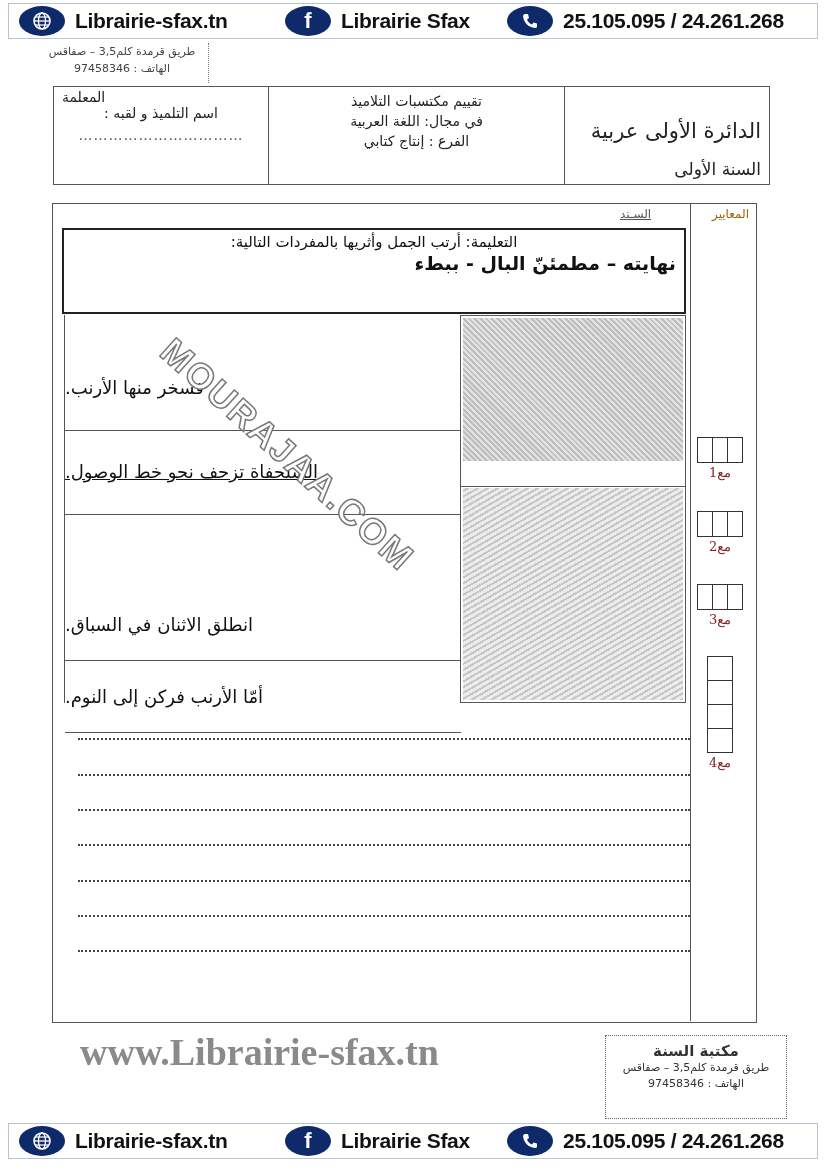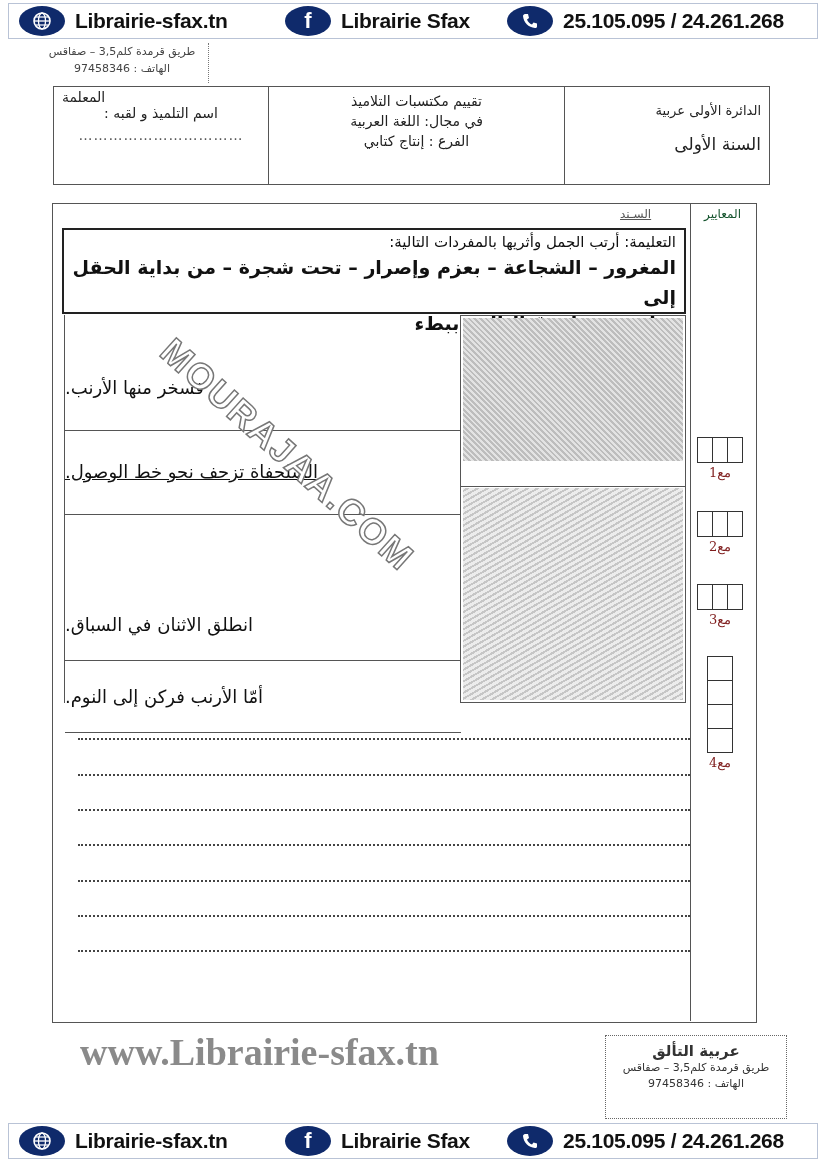--- a/index.html
+++ b/index.html
@@ -9,24 +9,24 @@
   .banner.bottom{top:1123px;}
   .bitem{position:absolute;top:0;height:34px;display:flex;align-items:center;}
   .bicon{width:46px;height:30px;border-radius:50%;background:#0f2a6b;display:flex;align-items:center;justify-content:center;color:#fff;}
   .btext{font-family:"Liberation Sans",sans-serif;font-weight:bold;font-size:21px;color:#111;margin-left:10px;letter-spacing:-0.3px;}
   .stamp-small{position:absolute;left:36px;top:43px;width:172px;height:40px;border-right:1px dotted #777;text-align:center;font-size:11px;color:#444;line-height:17px;direction:rtl;}
   .header-table{position:absolute;left:53px;top:86px;width:715px;height:97px;border:1px solid #555;display:flex;direction:rtl;}
   .hcell{border-left:1px solid #555;height:100%;box-sizing:border-box;padding:6px 8px;font-size:14px;color:#222;}
   .hcell:last-child{border-left:none;}
   .main-frame{position:absolute;left:52px;top:203px;width:703px;height:818px;border:1px solid #555;}
   .criteria-col{position:absolute;left:690px;top:203px;width:66px;height:818px;border-left:1px solid #555;}
-  .crit-head{position:absolute;right:16px;top:4px;font-size:12px;color:#14532d;direction:rtl;}
+  .crit-head{position:absolute;right:8px;top:4px;font-size:12px;color:#a16207;direction:rtl;}
   .sanad-label{position:absolute;left:620px;top:207px;font-size:12px;color:#555;text-decoration:underline;direction:rtl;}
   .instr-box{position:absolute;left:62px;top:228px;width:624px;height:86px;border:2px solid #222;box-sizing:border-box;direction:rtl;padding:2px 8px;}
-  .instr-line{font-size:15px;color:#111;line-height:20px;}
+  .instr-line{font-size:15px;color:#111;line-height:20px;text-align:center;}
   .instr-words{font-size:19px;font-weight:bold;color:#111;line-height:30px;}
   .sent-table{position:absolute;left:64px;top:315px;width:396px;height:388px;border-left:1px solid #555;}
   .sent-row{position:absolute;left:0;width:396px;border-bottom:1px solid #555;display:flex;align-items:center;justify-content:flex-end;direction:rtl;box-sizing:border-box;padding-right:10px;font-size:18px;color:#111;margin-top:30px;}
   .image-box{position:absolute;left:460px;top:315px;width:226px;height:388px;border:1px solid #555;box-sizing:border-box;}
   .img1{position:absolute;left:2px;top:2px;width:220px;height:143px;background:repeating-linear-gradient(45deg,#bdbdbd 0 2px,#e3e3e3 2px 4px);}
   .img2{position:absolute;left:2px;top:172px;width:220px;height:212px;background:repeating-linear-gradient(-30deg,#c6c6c6 0 2px,#ececec 2px 5px);}
   .img-sep{position:absolute;left:0;top:170px;width:224px;height:1px;background:#555;}
   .grade-group{position:absolute;text-align:center;}
   .grade-boxes{display:flex;border:1px solid #333;}
   .grade-boxes div{width:14px;height:24px;border-left:1px solid #333;}
@@ -72,21 +72,21 @@
   </div>
 </div>
 
 <div class="stamp-small">
   <div>طريق قرمدة كلم3,5 – صفاقس</div>
   <div>الهاتف : 97458346</div>
 </div>
 
 <div class="header-table">
   <div class="hcell" style="width:205px;">
-    <div style="margin-top:10px;font-size:13px;">الدائرة الأولى عربية</div>
+    <div style="margin-top:26px;font-size:21px;">الدائرة الأولى عربية</div>
     <div style="margin-top:16px;font-size:17px;">السنة الأولى</div>
   </div>
   <div class="hcell" style="width:296px;text-align:center;line-height:20px;padding-top:4px;">
     <div>تقييم مكتسبات التلاميذ</div>
     <div>في مجال: اللغة العربية</div>
     <div>الفرع : إنتاج كتابي</div>
   </div>
   <div class="hcell" style="width:214px;text-align:center;padding-top:2px;">
     <div style="text-align:left;">المعلمة</div>
     <div>اسم التلميذ و لقبه :</div>
@@ -95,21 +95,20 @@
 </div>
 
 <div class="main-frame"></div>
 <div class="criteria-col">
   <div class="crit-head">المعايير</div>
 </div>
 <div class="sanad-label">السـند</div>
 
 <div class="instr-box">
   <div class="instr-line">التعليمة: أرتب الجمل وأثريها بالمفردات التالية:</div>
-  <div class="instr-words">المغرور – الشجاعة – بعزم وإصرار – تحت شجرة – من بداية الحقل إلى</div>
   <div class="instr-words" style="line-height:22px;">نهايته – مطمئنّ البال - ببطء</div>
 </div>
 
 <div class="sent-table">
   <div class="sent-row" style="top:0;height:86px;">فسخر منها الأرنب.</div>
   <div class="sent-row" style="top:84px;height:86px;text-decoration:underline;">السلحفاة تزحف نحو خط الوصول.</div>
   <div class="sent-row" style="top:244px;height:72px;">انطلق الاثنان في السباق.</div>
   <div class="sent-row" style="top:316px;height:72px;">أمّا الأرنب فركن إلى النوم.</div>
 </div>
 
@@ -158,21 +157,21 @@
 <div class="write-line" style="top:809px;"></div>
 <div class="write-line" style="top:844px;"></div>
 <div class="write-line" style="top:880px;"></div>
 <div class="write-line" style="top:915px;"></div>
 <div class="write-line" style="top:950px;"></div>
 
 <div class="watermark">MOURAJAA.COM</div>
 
 <div class="site-url">www.Librairie-sfax.tn</div>
 <div class="stamp-big">
-  <div class="stamp-title">عربية التألق</div>
+  <div class="stamp-title">مكتبة السنة</div>
   <div class="stamp-line">طريق قرمدة كلم3,5 – صفاقس</div>
   <div class="stamp-line">الهاتف : 97458346</div>
 </div>
 
 <div class="banner bottom">
   <div class="bitem" style="left:10px;">
     <span class="bicon">
       <svg width="20" height="20" viewBox="0 0 20 20">
           <circle cx="10" cy="10" r="8" fill="none" stroke="#fff" stroke-width="1.6"></circle>
           <ellipse cx="10" cy="10" rx="3.5" ry="8" fill="none" stroke="#fff" stroke-width="1.3"></ellipse>

